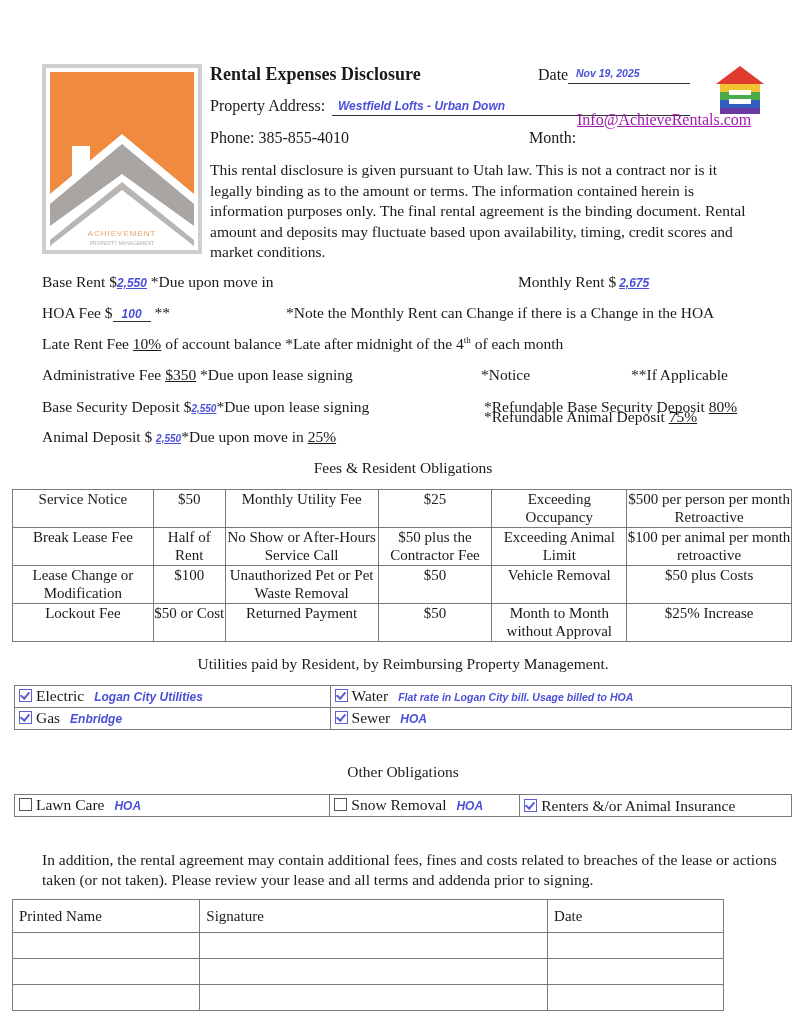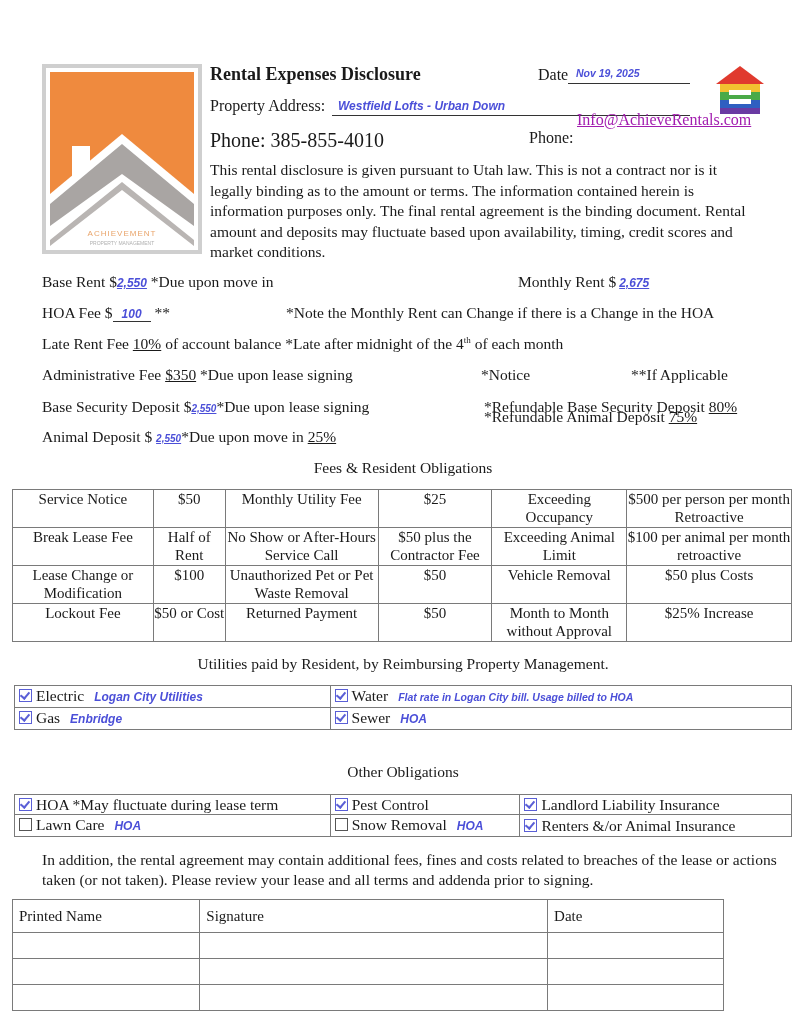--- a/index.html
+++ b/index.html
@@ -14,21 +14,21 @@
   .logo { left:42px; top:64px; width:160px; height:190px; }
   .eho { left:712px; top:64px; width:56px; height:52px; }
 
   .title { left:210px; top:64px; font-weight:bold; font-size:18px; }
   .date-lbl { left:538px; top:66px; font-size:16px; }
   .date-line { left:568px; top:66px; width:122px; height:17px; border-bottom:1.5px solid #333; }
   .date-val { left:576px; top:67px; font-size:10.5px; }
   .addr-lbl { left:210px; top:97px; font-size:16px; }
   .addr-line { left:332px; top:97px; width:358px; height:18px; border-bottom:1.5px solid #333; }
   .addr-val { left:338px; top:99px; font-size:12px; }
-  .phone { left:210px; top:129px; font-size:20px; }
+  .phone { left:210px; top:129px; font-size:16px; }
   .email-lbl { left:529px; top:129px; font-size:16px; }
   .email-val { left:577px; top:111px; font-size:16px; color:#a21caf; text-decoration:underline; }
   .intro { left:210px; top:160px; width:545px; font-size:15.5px; line-height:20.5px; }
 
   .row { font-size:15.5px; }
   .section-title { width:806px; text-align:center; font-size:15.5px; }
 
   table { border-collapse:collapse; position:absolute; }
   .fees { left:12px; top:489px; width:780px; }
   .fees td { border:1.5px solid #7a7a7a; text-align:center; vertical-align:top;
@@ -81,21 +81,21 @@
 </div>
 
 <div class="abs title">Rental Expenses Disclosure</div>
 <div class="abs date-lbl">Date</div>
 <div class="abs date-line"></div>
 <div class="abs date-val fill">Nov 19, 2025</div>
 <div class="abs addr-lbl">Property Address:</div>
 <div class="abs addr-line"></div>
 <div class="abs addr-val fill">Westfield Lofts - Urban Down</div>
 <div class="abs phone">Phone: 385-855-4010</div>
-<div class="abs email-lbl">Phone:</div>
+<div class="abs email-lbl">Month:</div>
 <div class="abs email-val">Info@AchieveRentals.com</div>
 <div class="abs intro">This rental disclosure is given pursuant to Utah law.  This is not a contract nor is it legally binding as to the amount or terms.  The information contained herein is information purposes only.  The final rental agreement is the binding document. Rental amount and deposits may fluctuate based upon availability, timing, credit scores and market conditions.</div>
 
 <div class="abs row" style="left:42px; top:273px;">
   <span>Base Rent $</span><span class="fill ul" style="font-size:12px;">2,550</span><span> *Due upon move in</span>
 </div>
 <div class="abs row" style="left:518px; top:273px;">
   <span>Monthly Rent $</span><span class="fill ul" style="font-size:12px; margin-left:3px;">2,675</span>
 </div>
 
@@ -195,25 +195,20 @@
 
 <div class="abs section-title" style="left:0; top:763px;">Other Obligations</div>
 <table class="other">
   <colgroup>
       <col style="width:316px">
       <col style="width:190px">
       <col style="width:272px">
     </colgroup>
   <tbody id="other-body">
       <tr>
-        <td><span class="cb on"></span><span>HOA *May fluctuate during lease term</span></td>
-        <td><span class="cb on"></span><span>Pest Control</span></td>
-        <td><span class="cb on"></span><span>Landlord Liability Insurance</span></td>
-      </tr>
-      <tr>
         <td><span class="cb"></span><span>Lawn Care</span><span class="fill note">HOA</span></td>
         <td><span class="cb"></span><span>Snow Removal</span><span class="fill note">HOA</span></td>
         <td><span class="cb on"></span><span>Renters &amp;/or Animal Insurance</span></td>
       </tr>
     </tbody>
 </table>
 
 <div class="abs closing">In addition, the rental agreement may contain additional fees, fines and costs related to breaches of the lease or actions taken (or not taken).  Please review your lease and all terms and addenda prior to signing.</div>
 
 <table class="sig">

